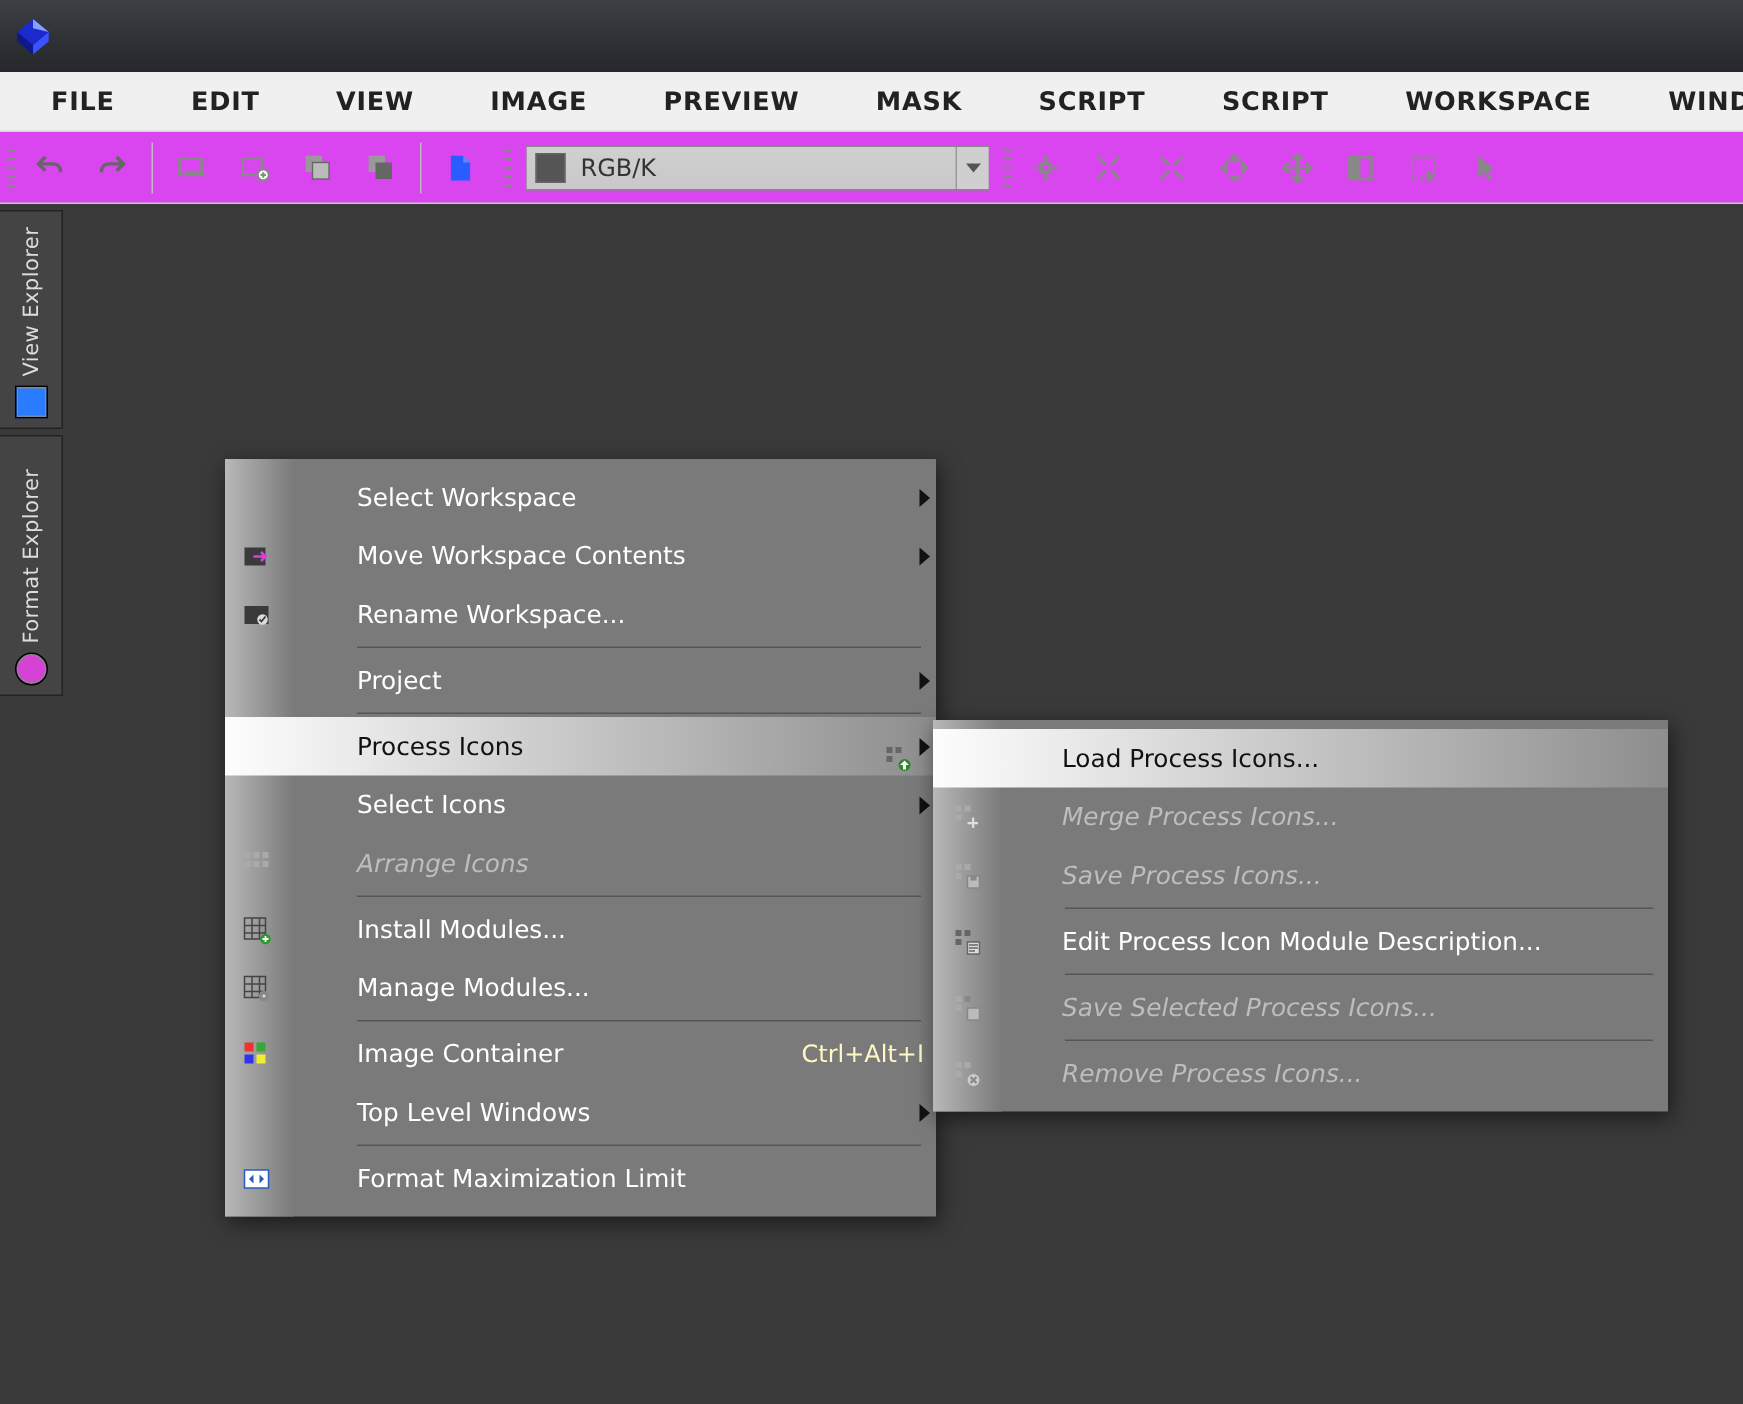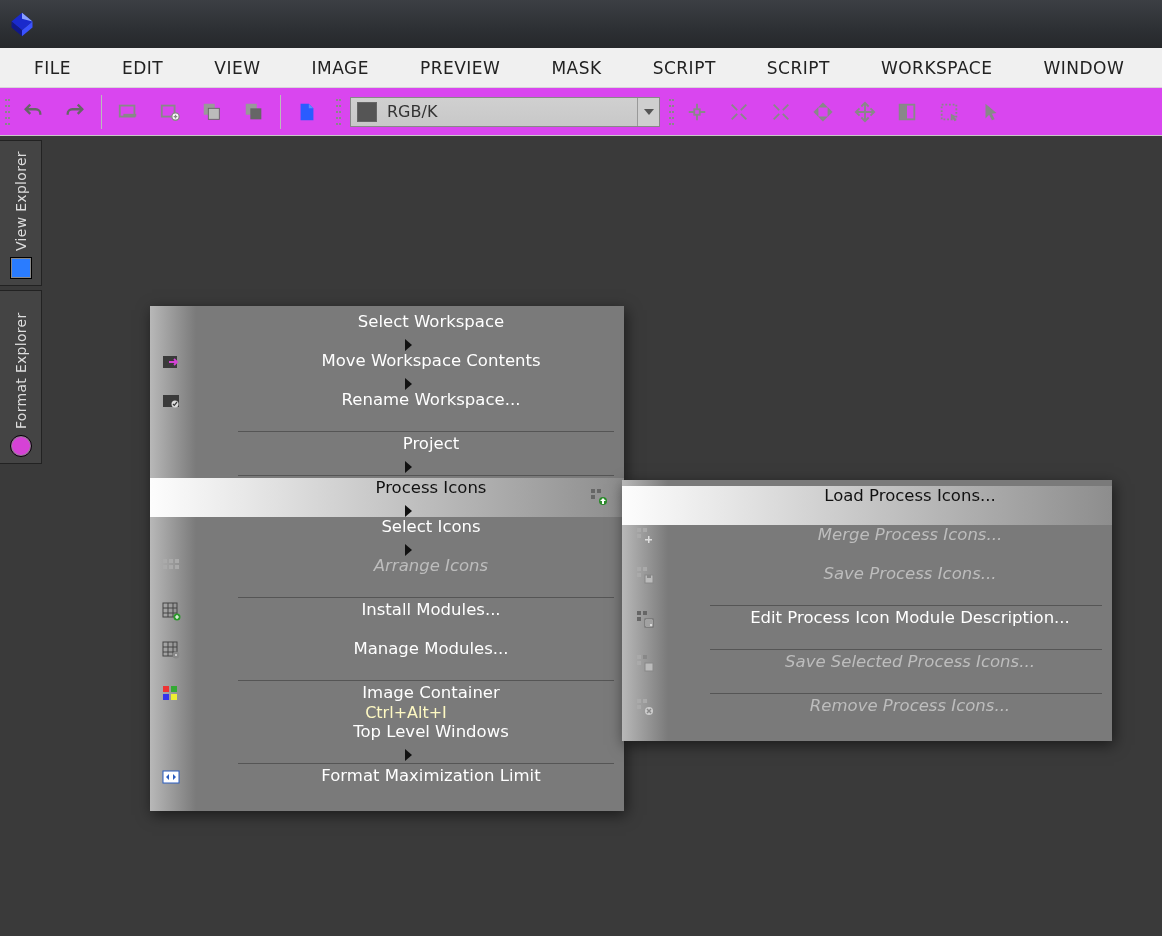--- a/index.html
+++ b/index.html
@@ -25,21 +25,21 @@
     background: #f0f0f0;
     display: flex;
     align-items: center;
     gap: 0;
     padding: 0 6px;
     border-bottom: 1px solid #d6d6d6;
   }
   .menu-item {
     padding: 9px 25px 9px 26px;
     font-size: 17px;
-    font-weight: 400;
+    font-weight: 700;
     letter-spacing: 0.5px;
     color: #222;
   }
   .menu-item:first-child { padding-left: 28px; }
 
   
   .toolbar {
     height: 48px;
     background: #d946ef;
     display: flex;
@@ -149,21 +149,20 @@
   }
   .ctx-body { flex: 1; padding: 6px 0; }
 
   .ctx-item {
     display:flex; align-items:center;
     height: 39px;
     padding: 0 0 0 0;
     color: #fff;
     font-size: 16.5px;
     position: relative;
-    flex-direction: column;
   }
   .ctx-item.highlight {
     background: linear-gradient(to right, #fdfdfd 0%, #e8e8e8 20%, #8d8d8d 100%);
     color: #111;
     margin-left: -46px;
     padding-left: 46px;
   }
   .ctx-item .label { flex: 1; padding-left: 42px; }
   .ctx-item.highlight .label { padding-left: 42px; }
   .ctx-item .shortcut { color: #fef9c3; font-size: 16px; padding-right: 8px; }

